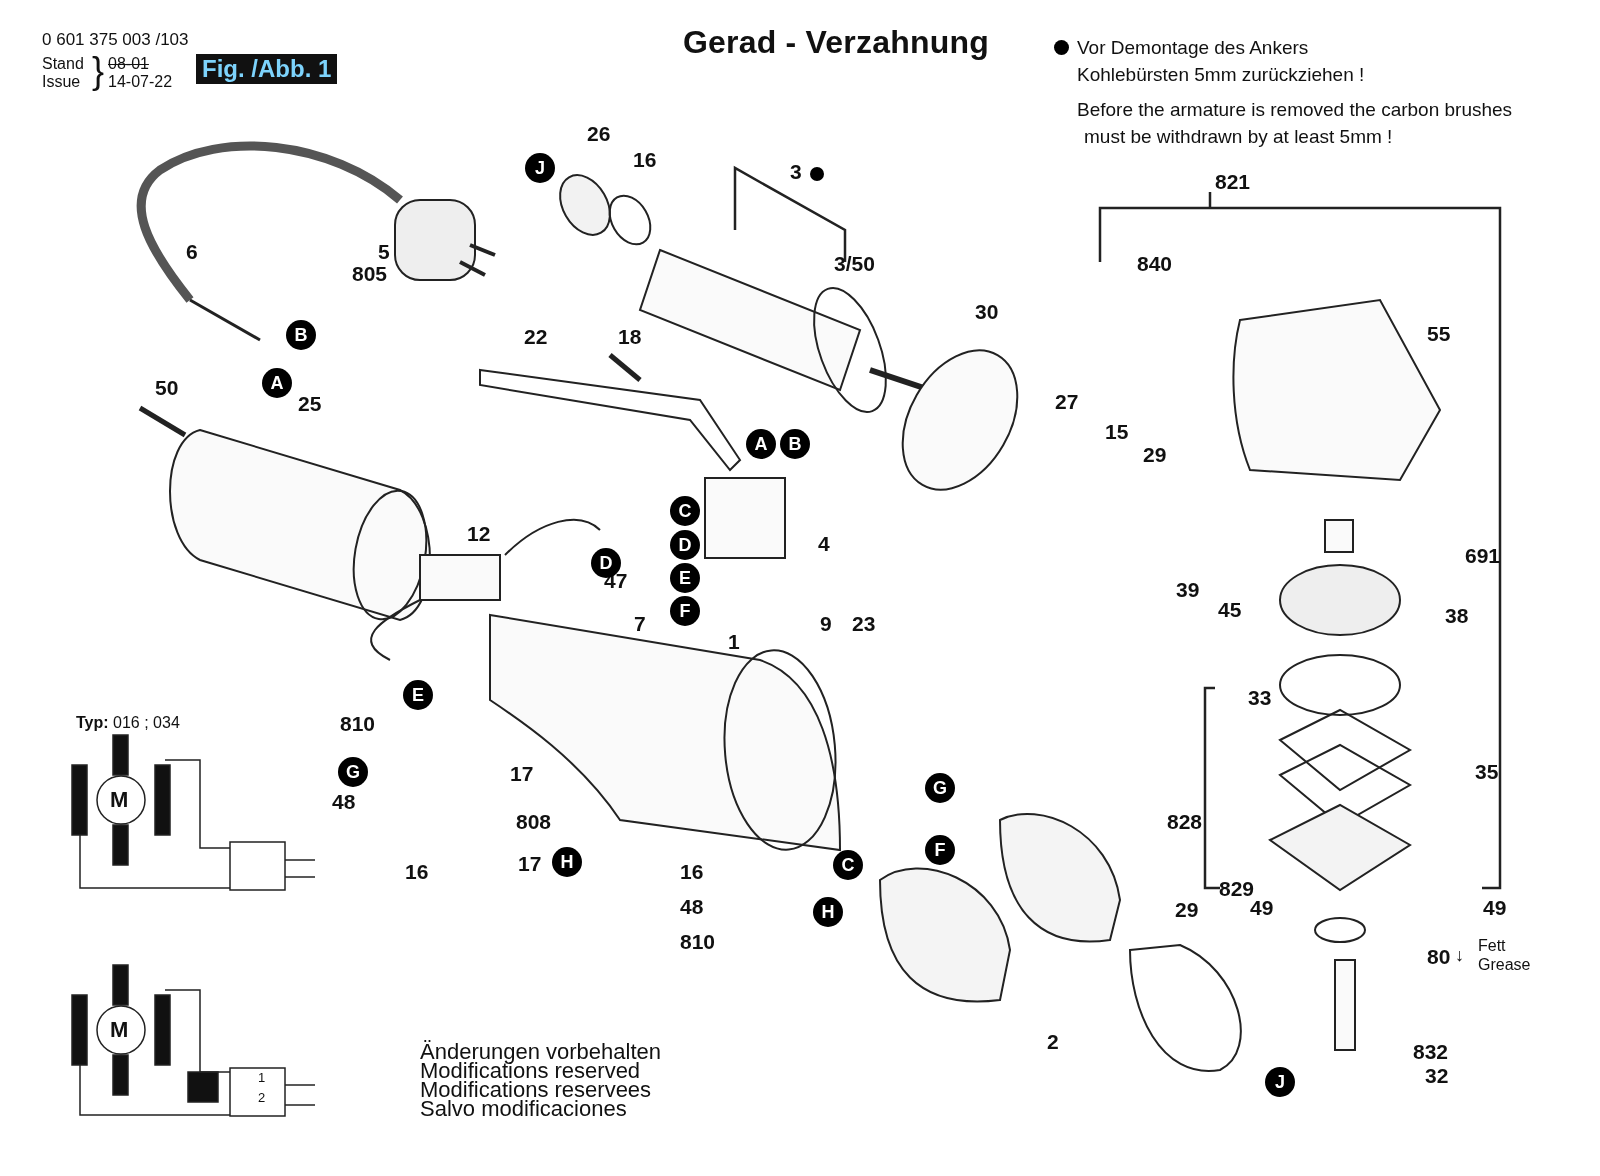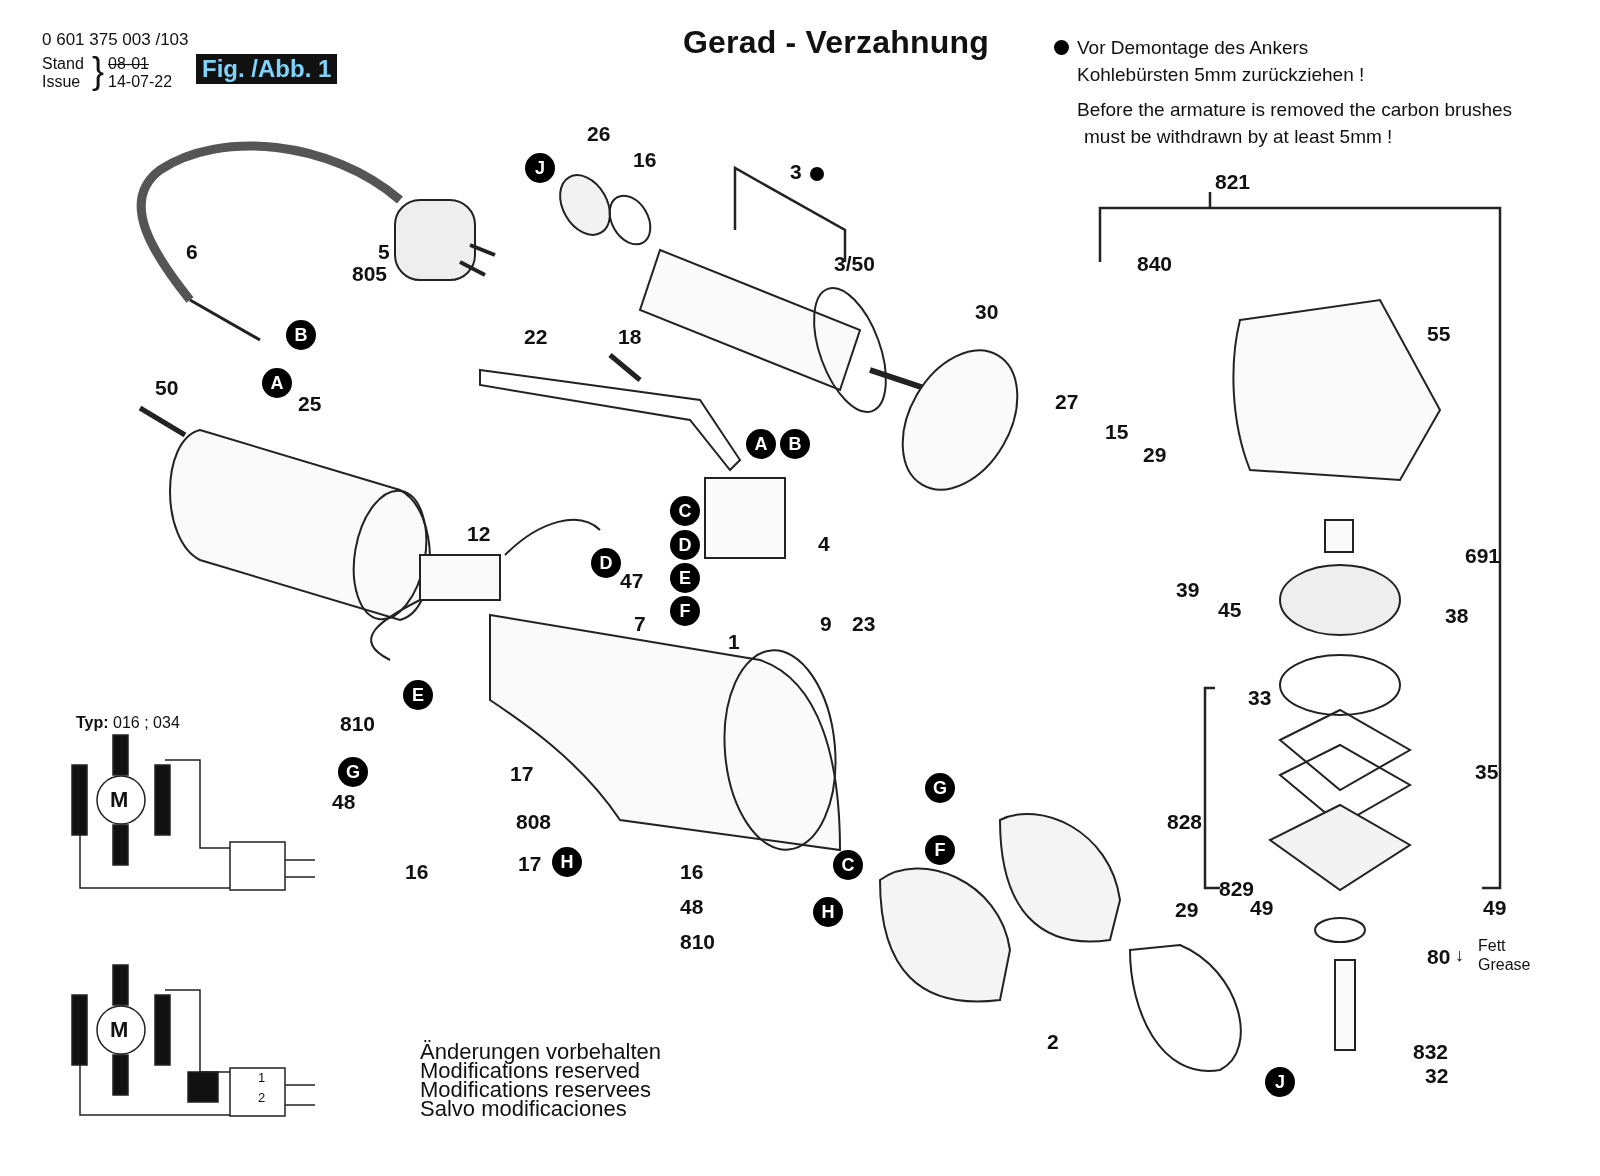--- a/index.html
+++ b/index.html
@@ -128,21 +128,21 @@
 <div class="abs lbl" style="left:1215px;top:170px;">821</div>
 <div class="abs lbl" style="left:1137px;top:252px;">840</div>
 <div class="abs lbl" style="left:1427px;top:322px;">55</div>
 <div class="abs lbl" style="left:155px;top:376px;">50</div>
 <div class="abs lbl" style="left:298px;top:392px;">25</div>
 <div class="abs lbl" style="left:1055px;top:390px;">27</div>
 <div class="abs lbl" style="left:1105px;top:420px;">15</div>
 <div class="abs lbl" style="left:1143px;top:443px;">29</div>
 <div class="abs lbl" style="left:818px;top:532px;">4</div>
 <div class="abs lbl" style="left:467px;top:522px;">12</div>
-<div class="abs lbl" style="left:620px;top:540px;margin-top:29px;">47</div>
+<div class="abs lbl" style="left:604px;top:540px;margin-top:29px;">47</div>
 <div class="abs lbl" style="left:634px;top:612px;">7</div>
 <div class="abs lbl" style="left:1176px;top:578px;">39</div>
 <div class="abs lbl" style="left:1218px;top:598px;">45</div>
 <div class="abs lbl" style="left:1465px;top:544px;">691</div>
 <div class="abs lbl" style="left:1445px;top:604px;">38</div>
 <div class="abs lbl" style="left:820px;top:612px;">9</div>
 <div class="abs lbl" style="left:852px;top:612px;">23</div>
 <div class="abs lbl" style="left:728px;top:630px;">1</div>
 <div class="abs lbl" style="left:1248px;top:686px;">33</div>
 <div class="abs lbl" style="left:340px;top:712px;">810</div>

